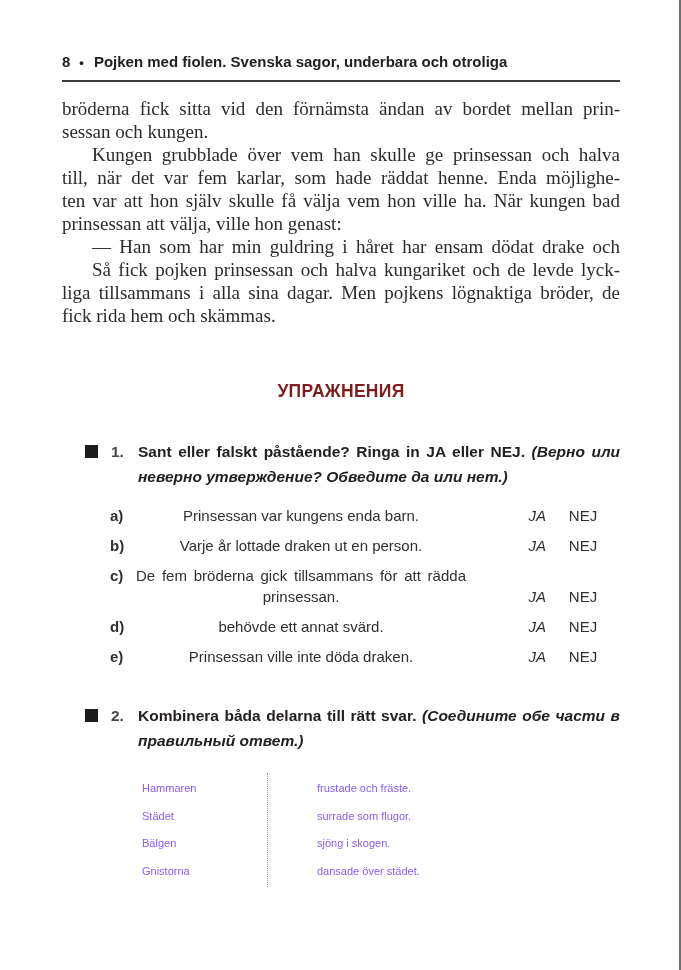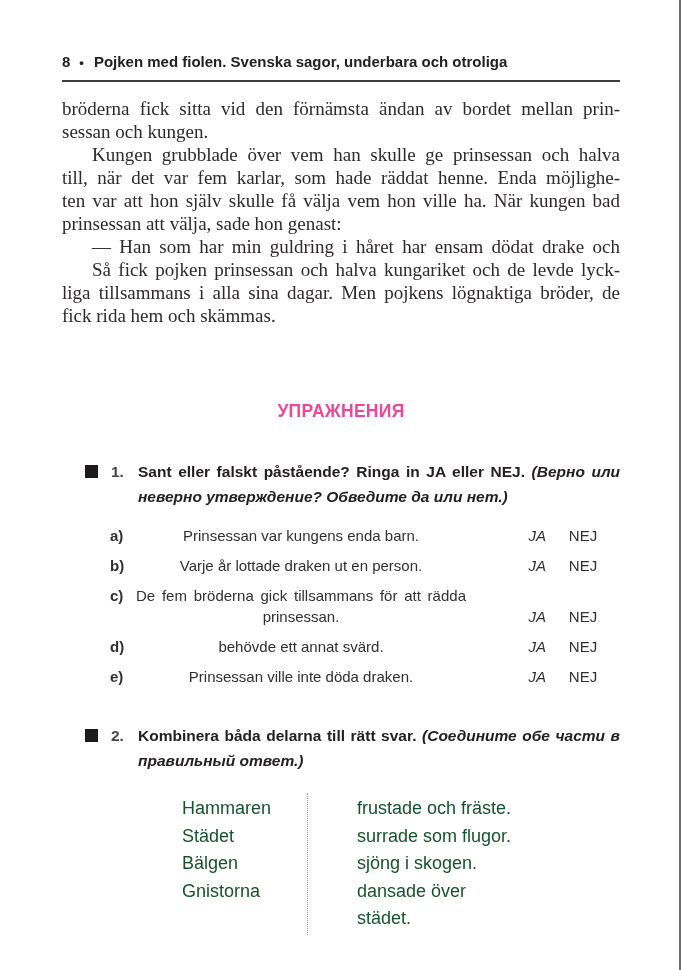--- a/index.html
+++ b/index.html
@@ -34,24 +34,24 @@
     margin-top: 15px;
     font-family: "Liberation Serif", serif;
     font-size: 19px; line-height: 23px;
     color: #2e2a2b;
   }
   .story .line { text-align: justify; }
   .story .line.fill { text-align-last: justify; }
   .story .line.indent { padding-left: 30px; }
   
   .exercises-heading {
-    margin-top: 72px;
+    margin-top: 52px;
     text-align: center;
     font-weight: bold; font-size: 17.5px; line-height: 24px;
-    color: #ec4899;
+    color: #7f1d1d;
     letter-spacing: 0.3px;
   }
   
   .ex {
     display: flex; align-items: flex-start;
     margin-top: 36px;
     font-weight: bold; font-size: 15.5px; line-height: 25px;
     color: #242021;
   }
   .ex .sq {
@@ -73,24 +73,24 @@
   }
   .item .letter { flex: 0 0 26px; font-weight: bold; }
   .item .itext { flex: 0 0 330px; }
   .item .itext .line { text-align: center; }
   .item .itext .line.fill { text-align: justify; text-align-last: justify; }
   .item .ja  { flex: 0 0 80px; text-align: right; align-self: flex-end; font-style: italic; }
   .item .nej { flex: 0 0 74px; text-align: center; align-self: flex-end; }
   
   .match {
     position: relative;
-    margin-left: 120px; margin-top: 22px;
+    margin-left: 80px; margin-top: 22px;
     width: 340px;
-    font-size: 18px; line-height: 27.5px;
-    color: #14532d;
+    font-size: 11px; line-height: 27.5px;
+    color: #8b5cf6;
   }
   .match .divider {
     position: absolute; left: 125px; top: -2px; bottom: -2px;
     width: 0; border-left: 1px dotted #9a9a9a;
   }
   .match .mrow { display: flex; }
   .match .mleft  { flex: 0 0 175px; }
   .match .mright { flex: 1; }
 </style>
 </head>
@@ -108,21 +108,21 @@
 
   <div class="story">
     <div class="para">
       <div class="line fill">bröderna fick sitta vid den förnämsta ändan av bordet mellan prin-</div>
       <div class="line">sessan och kungen.</div>
     </div>
     <div class="para">
       <div class="line fill indent">Kungen grubblade över vem han skulle ge prinsessan och halva</div>
       <div class="line fill">till, när det var fem karlar, som hade räddat henne. Enda möjlighe-</div>
       <div class="line fill">ten var att hon själv skulle få välja vem hon ville ha. När kungen bad</div>
-      <div class="line">prinsessan att välja, sade hon genast:</div>
+      <div class="line">prinsessan att välja, ville hon genast:</div>
     </div>
     <div class="para">
       <div class="line fill indent">— Han som har min guldring i håret har ensam dödat drake och</div>
     </div>
     <div class="para">
       <div class="line fill indent">Så fick pojken prinsessan och halva kungariket och de levde lyck-</div>
       <div class="line fill">liga tillsammans i alla sina dagar. Men pojkens lögnaktiga bröder, de</div>
       <div class="line">fick rida hem och skämmas.</div>
     </div>
   </div>

